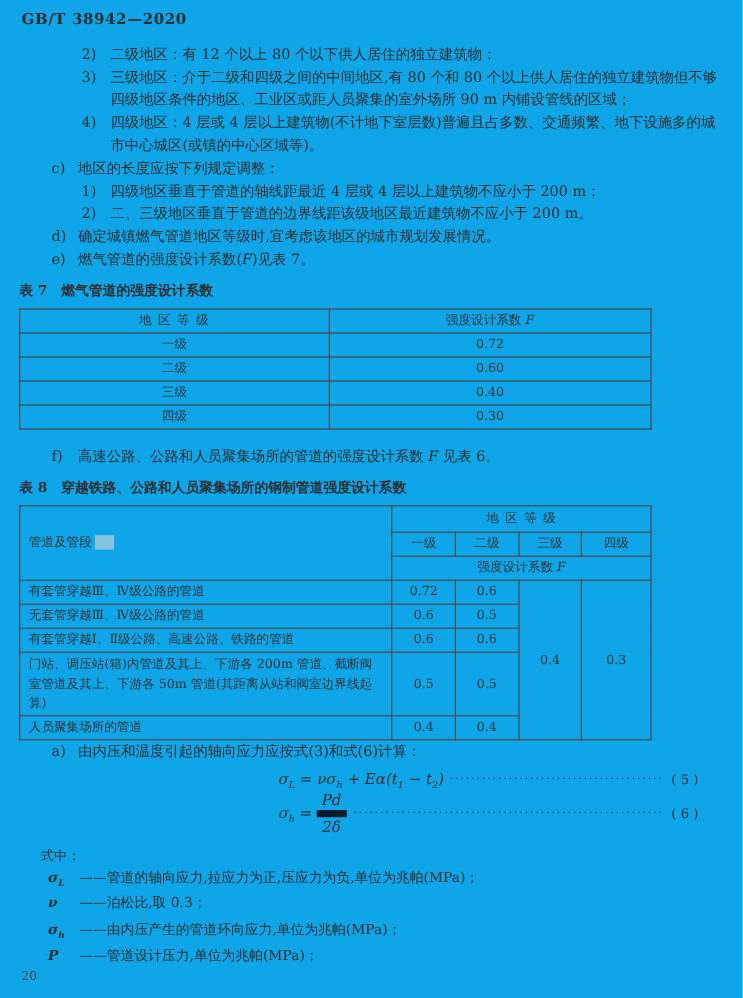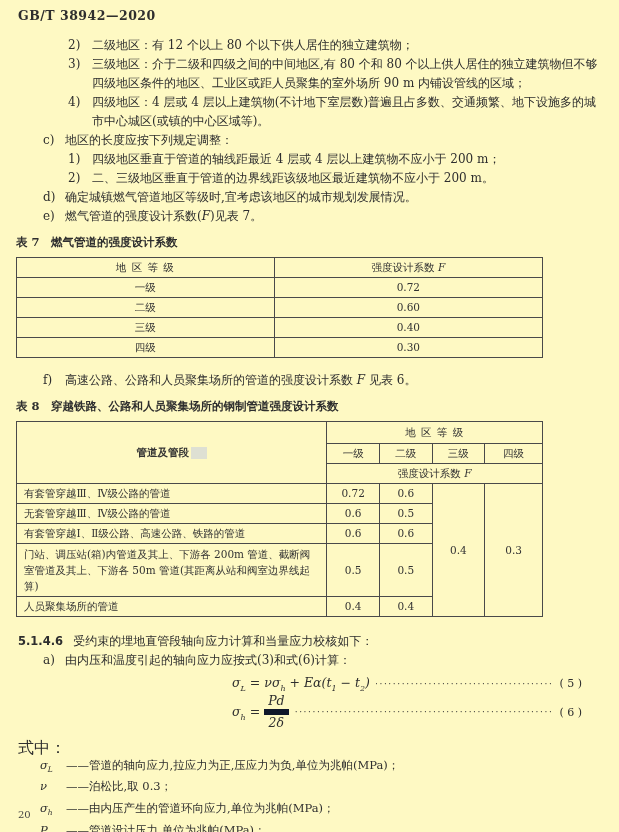--- a/index.html
+++ b/index.html
@@ -1,20 +1,20 @@
 <!DOCTYPE html>
 <html><head>
 <meta charset="utf-8">
 <style>
   * { box-sizing: border-box; }
   html,body { margin:0; padding:0; background:#ffffff; }
   .page {
     position:relative;
     width:619px; height:832px;
-    background:#fef9c3;
+    background:#0ea5e9;
     font-family:"DejaVu Serif","Liberation Serif",serif;
     color:#2e2e2e;
     overflow:hidden;
     padding:8px 20px 0 18px;
   }
   .doc-header { font-size:12.5px; font-weight:bold; letter-spacing:0.5px; }
 
   .body-text { font-size:12px; line-height:19px; }
 
   .li { display:flex; }
@@ -70,23 +70,23 @@
   .eq-dots {
     flex:1; overflow:hidden; white-space:nowrap;
     font-size:9px; letter-spacing:1.6px;
     color:#333; margin:0 6px; direction:rtl; text-align:left;
   }
   .eq-label { font-size:11px; white-space:nowrap; }
   .frac { display:inline-block; vertical-align:middle; text-align:center; line-height:1; }
   .frac .fnum { display:block; padding:0 4px 2px; border-bottom:6px solid #0f172a; }
   .frac .fden { display:block; padding-top:2px; }
 
-  .where-intro { margin-top:9px; font-size:16px; line-height:18px; }
+  .where-intro { margin-top:9px; margin-left:16px; font-size:11px; line-height:18px; }
   .def-line { display:flex; margin-left:22px; font-size:11.5px; line-height:17.5px; }
-  .def-sym { flex:0 0 26px; font-style:italic; }
+  .def-sym { flex:0 0 26px; font-style:italic;font-weight:bold; }
   .def-sym sub { font-size:7.5px; font-style:italic; }
   .def-desc { flex:1; }
 
   .page-num { position:absolute; left:18px; bottom:12px; font-size:10px; color:#444; }
 </style>
 </head>
 <body>
 
 <div class="page">
 
@@ -170,21 +170,21 @@
   <table class="t8">
     <colgroup>
         <col style="width:59%">
         <col style="width:10%">
         <col style="width:10%">
         <col style="width:10%">
         <col style="width:11%">
       </colgroup>
     <tbody>
         <tr class="hdr-group">
-      <td class="lbl" rowspan="3" style="text-align:center;font-weight:bold;"><span>管道及管段</span><span class="artifact"></span></td>
+      <td class="lbl" rowspan="3" style=""><span>管道及管段</span><span class="artifact"></span></td>
       <td class="sp-head" colspan="4">地 区 等 级</td>
     </tr>
     <tr class="hdr-row">
       <td>一级</td>
       <td>二级</td>
       <td>三级</td>
       <td>四级</td>
     </tr>
     <tr class="hdr-row">
       <td colspan="4"><span>强度设计系数 </span><i class="ital">F</i></td>
@@ -212,23 +212,20 @@
       <td>0.5</td>
     </tr>
     <tr>
       <td class="lbl">人员聚集场所的管道</td>
       <td>0.4</td>
       <td>0.4</td>
     </tr>
   </tbody>
     </table>
 
-  <div class="clause-line">
-    <span class="clause-num">5.1.4.6</span><span>受约束的埋地直管段轴向应力计算和当量应力校核如下：</span>
-  </div>
   <div class="body-text">
     <div class="li indent-1">
       <span class="marker">a)</span>
       <span class="txt">由内压和温度引起的轴向应力应按式(3)和式(6)计算：</span>
     </div>
   </div>
 
   <div class="eq-row first">
     <span class="eq-f"><span>σ</span><sub>L</sub><span> = νσ</span><sub>h</sub><span> + Eα(t</span><sub>1</sub><span> − t</span><sub>2</sub><span>)</span></span>
     <span class="eq-dots">····································································</span>

